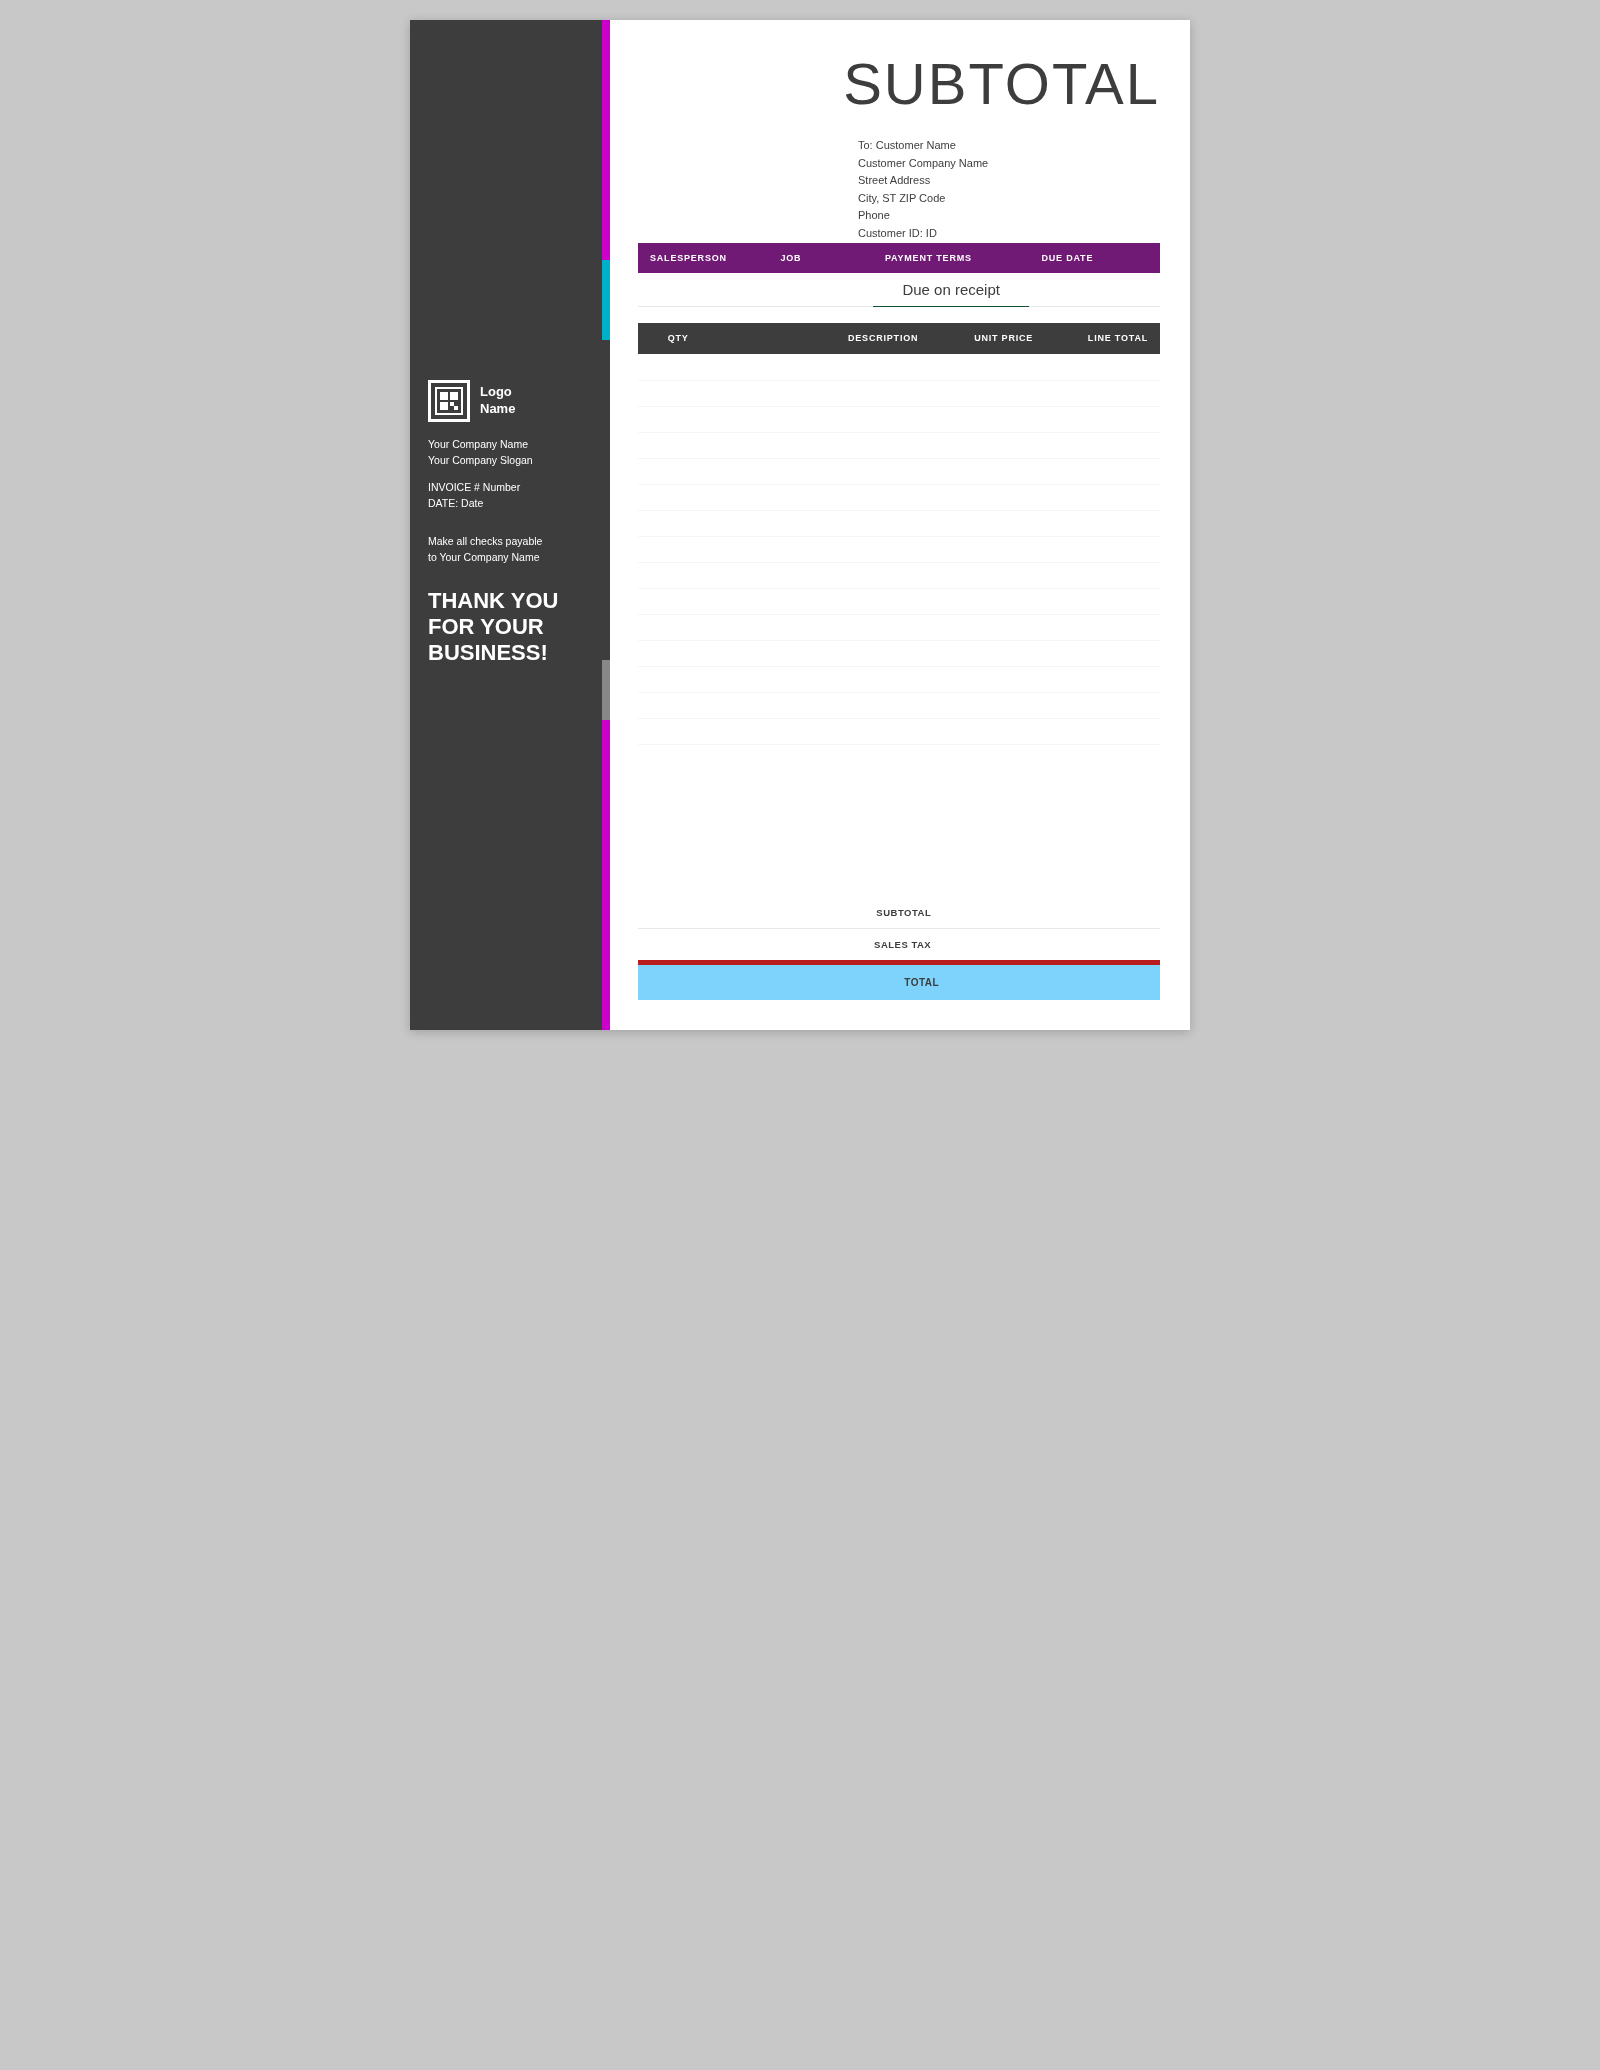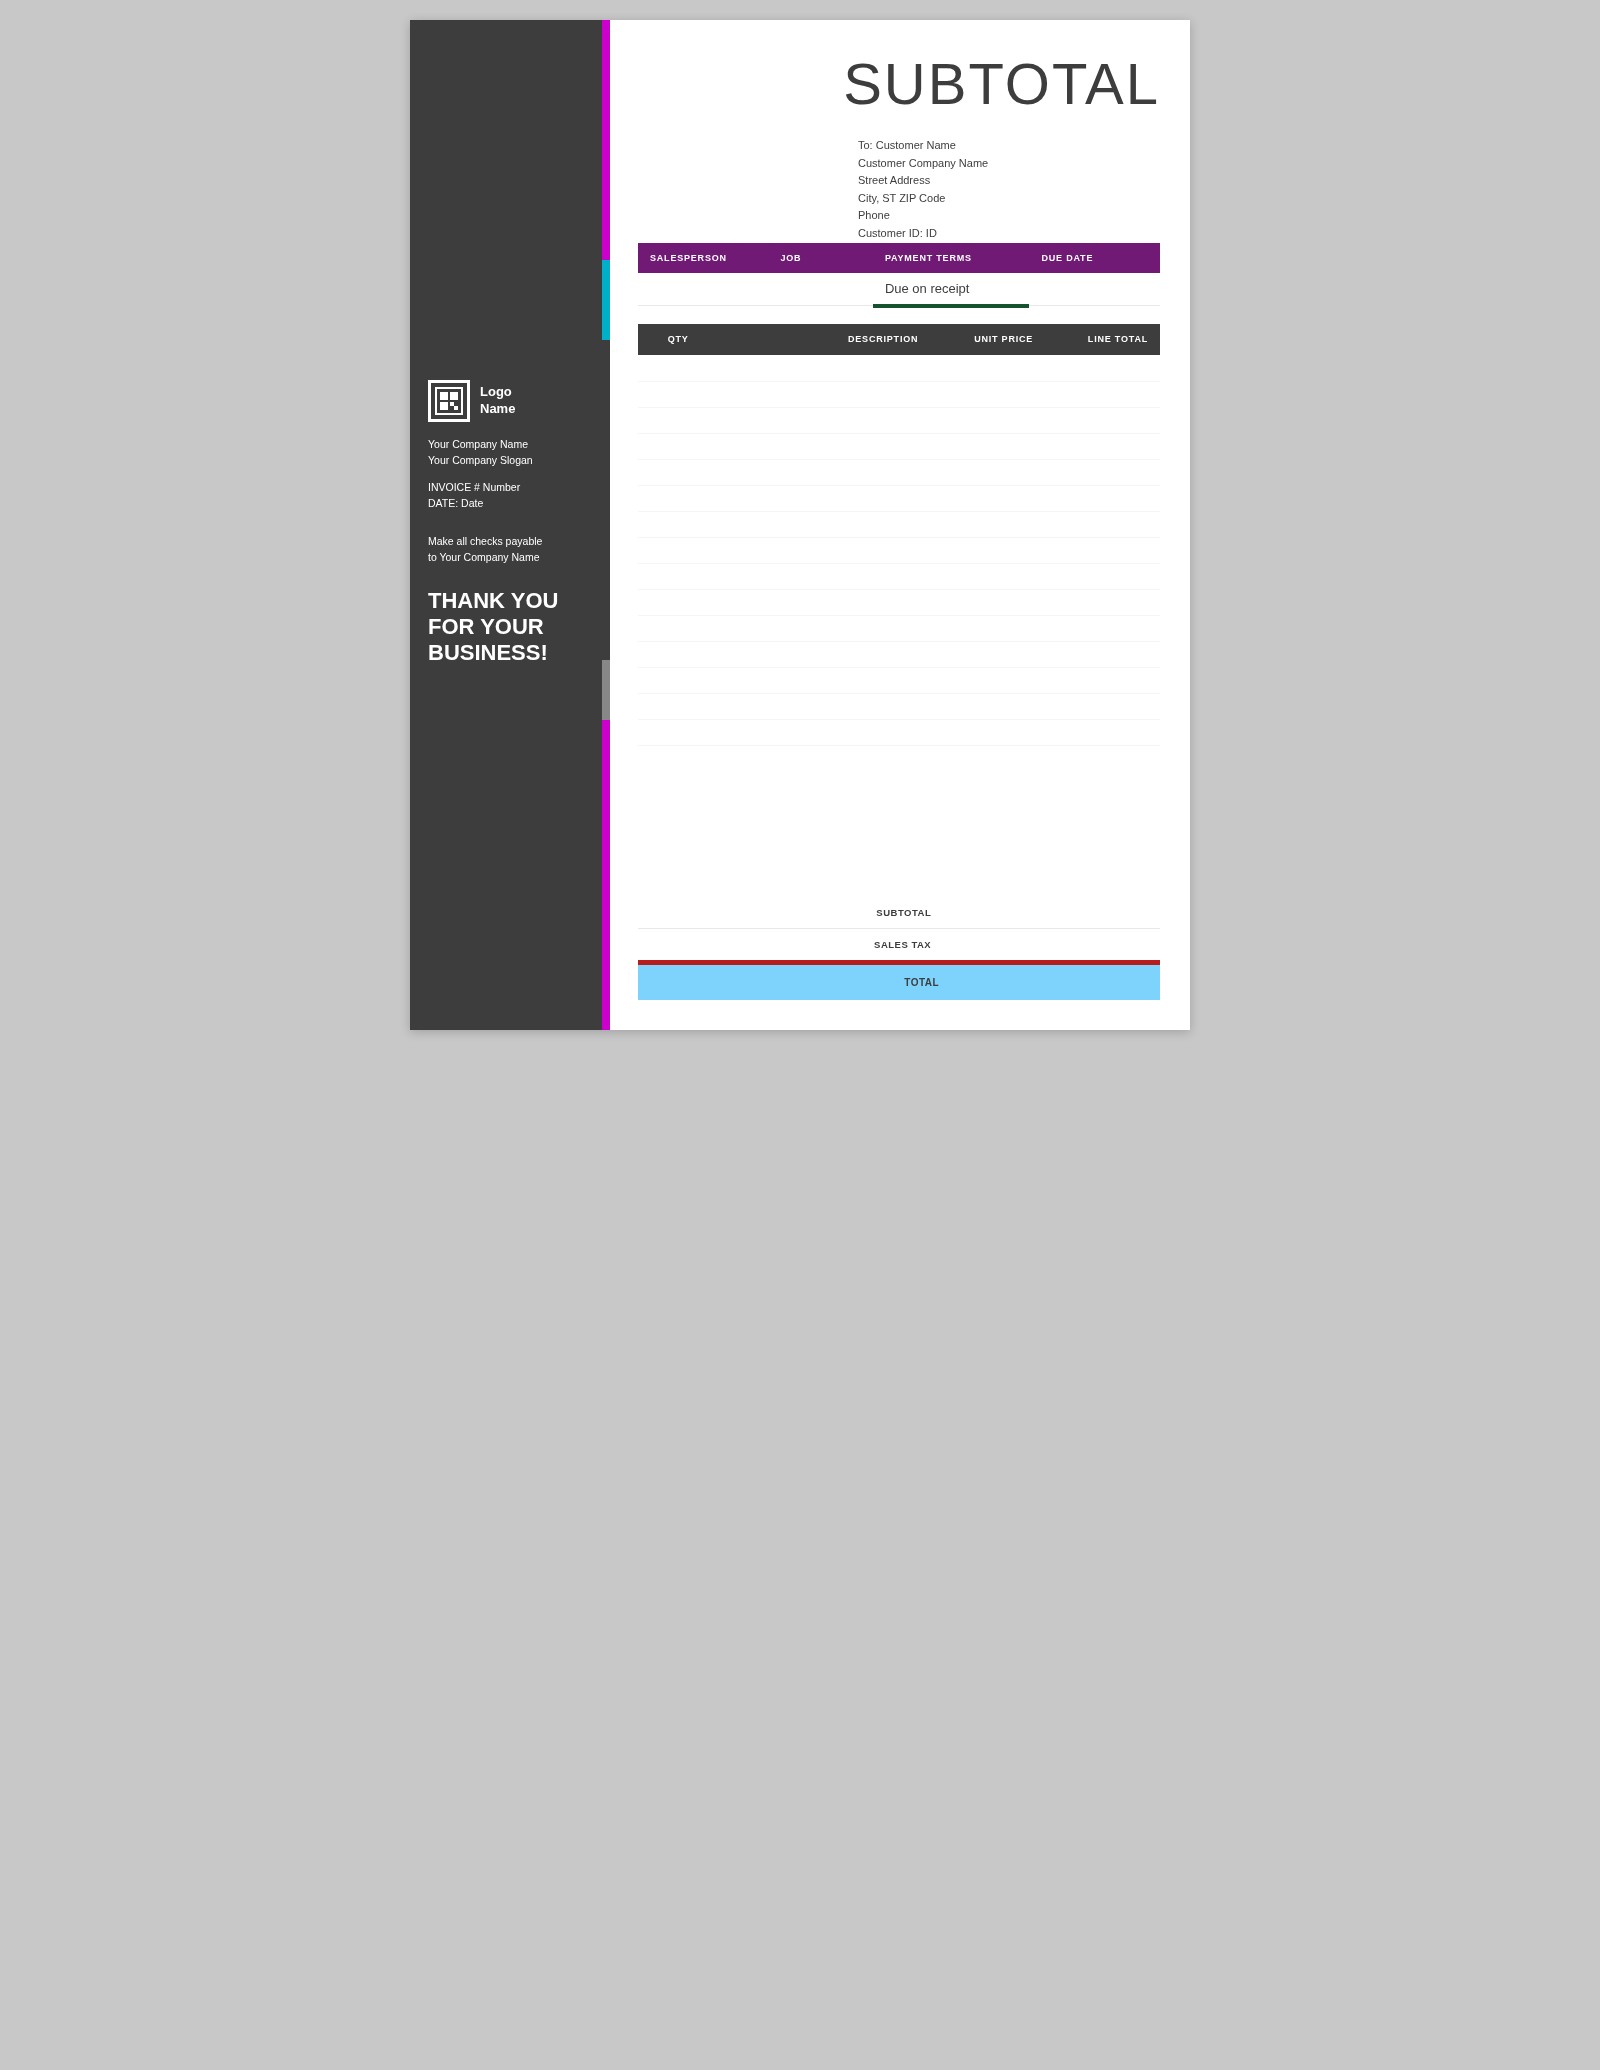--- a/index.html
+++ b/index.html
@@ -354,21 +354,21 @@
         <th style="width:25%">DUE DATE</th>
       </tr>
     </tbody>
       </table>
 
     <table class="payment-row">
       <tbody>
           <tr>
         <td style="width:25%; border-bottom:1px solid #e8e8e8;"></td>
         <td style="width:20%; border-bottom:1px solid #e8e8e8;"></td>
-        <td style="width:30%; border-bottom:4px solid #14532d; font-size:13px; color:#3d3d3d; padding: 8px 12px;">Due on receipt</td>
+        <td style="width:30%; border-bottom:1px solid #14532d; font-size:15px; color:#3d3d3d; padding: 8px 12px; text-align: center;">Due on receipt</td>
         <td style="width:25%; border-bottom:1px solid #e8e8e8;"></td>
       </tr>
     </tbody>
       </table>
 
     <div class="items-area">
       <table class="items-header">
         <tbody>
             <tr>
           <th style="width:12%">QTY</th>

